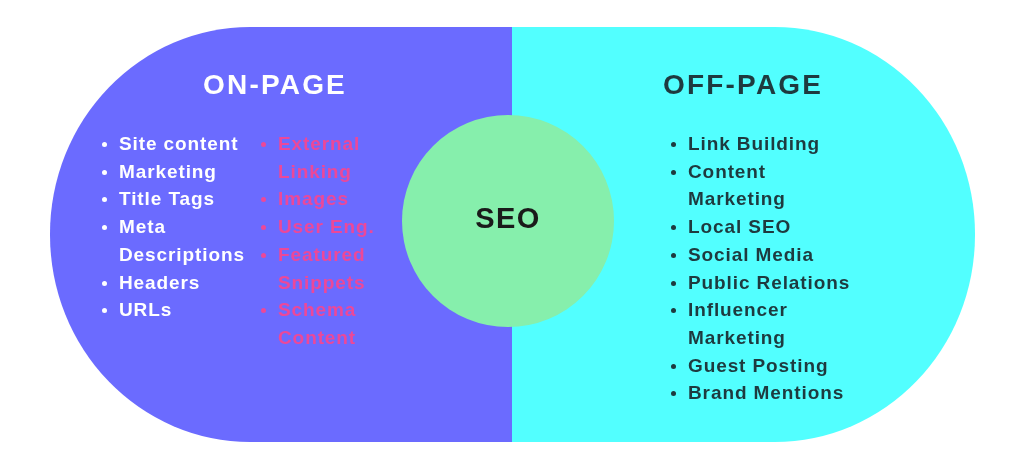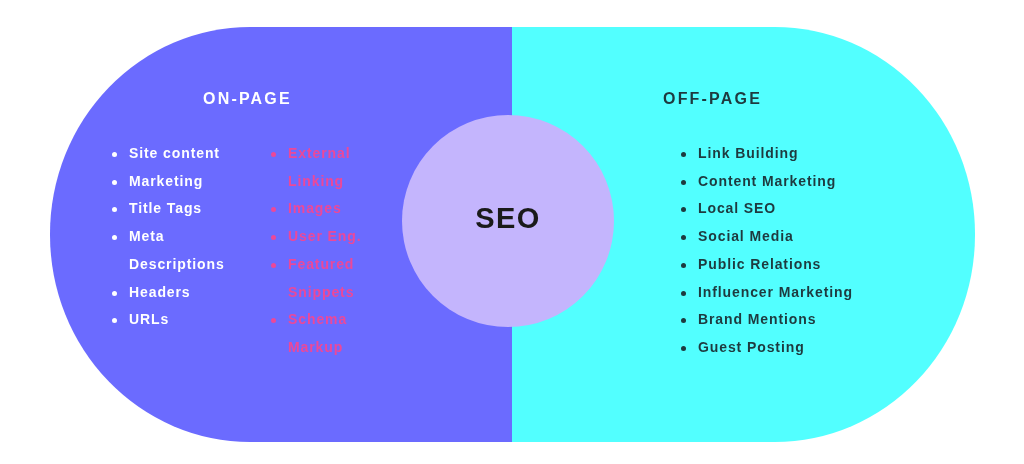--- a/index.html
+++ b/index.html
@@ -8,35 +8,35 @@
     font-family: "Liberation Sans", "DejaVu Sans", sans-serif;
   }
   .pill {
     position: absolute; left: 50px; top: 27px; width: 925px; height: 415px;
     border-radius: 200px / 207px; overflow: hidden;
   }
   .half-left { position: absolute; left: 0; top: 0; width: 462px; height: 100%; background: #6b6bff; }
   .half-right { position: absolute; left: 462px; top: 0; width: 463px; height: 100%; background: #52ffff; }
   .center-circle {
     position: absolute; left: 402px; top: 115px; width: 212px; height: 212px;
-    border-radius: 50%; background: #c4b5fd;
+    border-radius: 50%; background: #86efac;
     display: flex; align-items: center; justify-content: center;
   }
   .center-label {
     font-weight: bold; font-size: 29px; color: #1a1a1a; letter-spacing: 1.5px;
     margin-top: -6px;
   }
   .heading {
-    position: absolute; font-weight: bold; font-size: 16px; letter-spacing: 2.2px; line-height: 1; margin-top: 20px;
+    position: absolute; font-weight: bold; font-size: 28px; letter-spacing: 2.2px; line-height: 1;
   }
   .heading-left { left: 203px; top: 71px; color: #ffffff; }
   .heading-right { left: 663px; top: 71px; color: #1e3a3f; }
   .list {
-    position: absolute; margin: 14px; padding: 0; list-style: none;
-    font-weight: bold; font-size: 14px; letter-spacing: 0.9px; line-height: 27.7px;
+    position: absolute; margin: 4px; padding: 0; list-style: none;
+    font-weight: bold; font-size: 19px; letter-spacing: 0.9px; line-height: 27.7px;
   }
   .list li { position: relative; padding-left: 17px; }
   .list li::before {
     content: ""; position: absolute; left: 0; top: 12px; width: 5px; height: 5px; border-radius: 50%;
     background: currentColor;
   }
   .list-left-1 { left: 98px; top: 126px; width: 150px; color: #ffffff; }
   .list-left-2 { left: 257px; top: 126px; width: 130px; color: #ec4899; }
   .list-right { left: 667px; top: 126px; width: 180px; color: #1e3a3f; }
 </style>
@@ -62,25 +62,25 @@
   <li>Meta Descriptions</li>
   <li>Headers</li>
   <li>URLs</li>
 </ul>
 
 <ul class="list list-left-2">
   <li>External Linking</li>
   <li>Images</li>
   <li>User Eng.</li>
   <li>Featured Snippets</li>
-  <li>Schema Markup</li>
+  <li>Schema Content</li>
 </ul>
 
 <ul class="list list-right">
   <li>Link Building</li>
   <li>Content Marketing</li>
   <li>Local SEO</li>
   <li>Social Media</li>
   <li>Public Relations</li>
   <li>Influencer Marketing</li>
+  <li>Guest Posting</li>
   <li>Brand Mentions</li>
-  <li>Guest Posting</li>
 </ul>
 
 </body></html>

